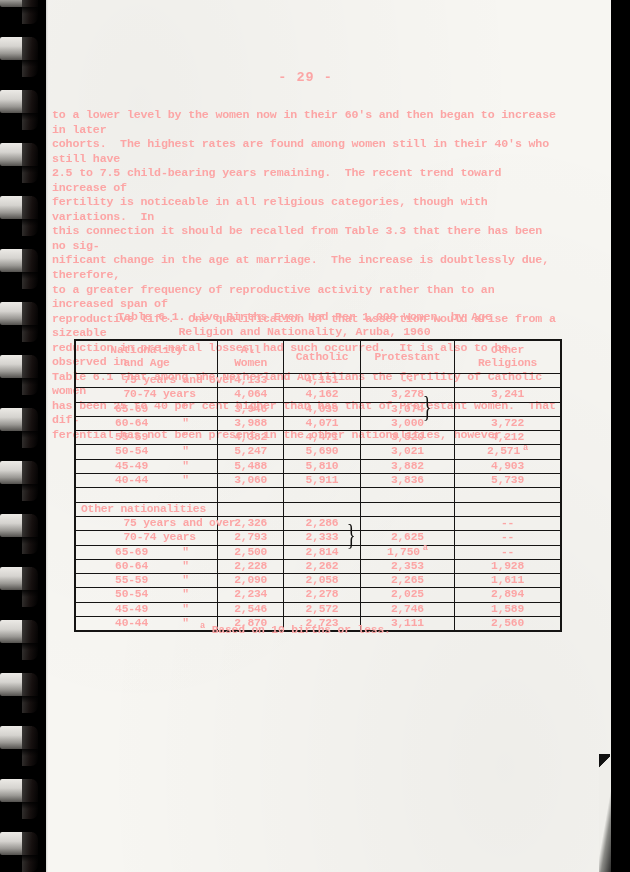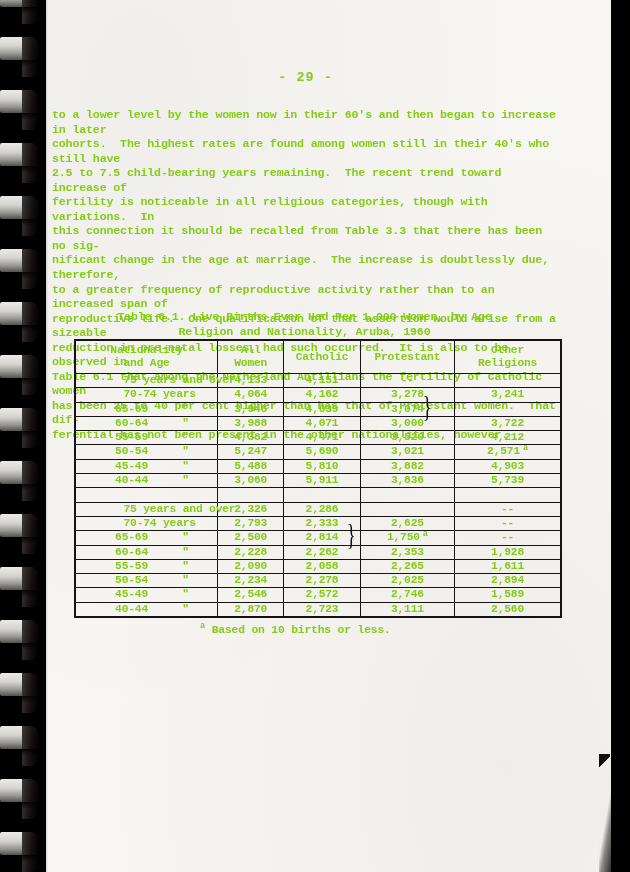--- a/index.html
+++ b/index.html
@@ -35,21 +35,21 @@
       border-radius:2px 8px 8px 2px;}
   .tooth .hook{position:absolute;left:22px;top:0px;width:16px;height:40px;
       background:linear-gradient(95deg,#3a3937 0%,#16100f 55%,#000 100%);
       border-radius:0 7px 7px 0;}
   .tooth .shadow{position:absolute;left:0;top:23px;width:38px;height:7px;
       background:linear-gradient(180deg,rgba(0,0,0,.85),rgba(0,0,0,0));}
   .bindedge{position:absolute;left:40px;top:0;width:8px;height:872px;
       background:linear-gradient(90deg,rgba(0,0,0,.55),rgba(0,0,0,0));}
 
   
-  .ink{color:#84cc16;}
+  .ink{color:#fca5a5;}
   .folio{position:absolute;left:0;right:19px;top:70px;text-align:center;
          font-size:13.5px;font-weight:bold;letter-spacing:1px;}
 
   .body-col{position:absolute;left:52px;width:505px;}
   p.para{margin:0;font-size:11.6px;line-height:14.55px;font-weight:bold;
          letter-spacing:-0.15px;white-space:pre-wrap;}
 
   #para1{top:108px;}
   #para2{top:675px;}
 
@@ -295,20 +295,27 @@
           <td class="num">5,739</td>
         </tr>
         <tr class="spacer-row">
           <td></td>
           <td></td>
           <td></td>
           <td></td>
           <td></td>
         </tr>
         <tr>
+          <td class="lblcell grp">Other nationalities</td>
+          <td class="num"></td>
+          <td class="num"></td>
+          <td class="num"></td>
+          <td class="num"></td>
+        </tr>
+        <tr>
           <td class="lblcell sub"><span class="ditto">75 years and over</span></td>
           <td class="num">2,326</td>
           <td class="num">2,286</td>
           <td class="num"></td>
           <td class="num">--</td>
         </tr>
         <tr>
           <td class="lblcell sub"><span class="ditto">70-74 years</span></td>
           <td class="num">2,793</td>
           <td class="num">2,333</td>

